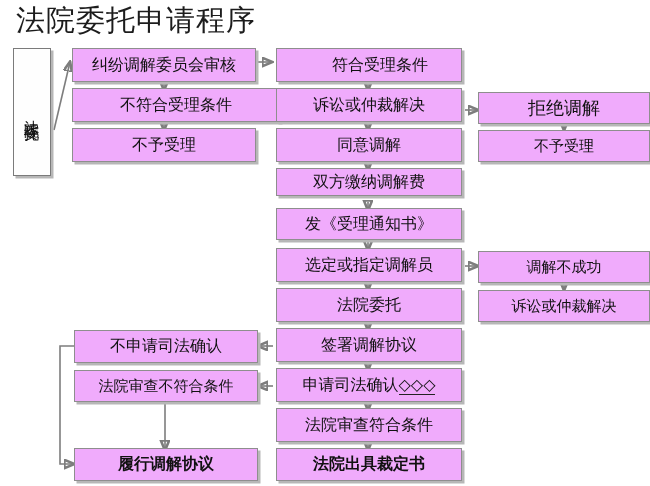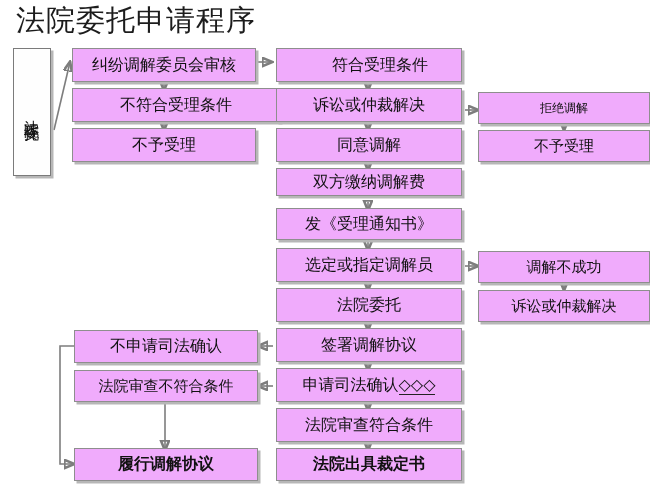--- a/index.html
+++ b/index.html
@@ -182,21 +182,21 @@
     <span>申请司法确认</span>
       <span class="diamonds">◇◇◇</span>
   </div>
   <div class="box sans" style="left:268px; top:408px; width:186px; height:34px; font-size:16px;">
     <span>法院审查符合条件</span>
   </div>
   <div class="box sans bold" style="left:268px; top:448px; width:186px; height:33px; font-size:16px;">
     <span>法院出具裁定书</span>
   </div>
 
-  <div class="box serif" style="left:470px; top:92px; width:172px; height:32px; font-size:12px;">
+  <div class="box serif" style="left:470px; top:92px; width:172px; height:32px; font-size:18px;">
     <span>拒绝调解</span>
   </div>
   <div class="box serif" style="left:470px; top:130px; width:172px; height:32px; font-size:15px;">
     <span>不予受理</span>
   </div>
   <div class="box serif" style="left:470px; top:251px; width:172px; height:32px; font-size:15px;">
     <span>调解不成功</span>
   </div>
   <div class="box serif" style="left:470px; top:290px; width:172px; height:32px; font-size:15px;">
     <span>诉讼或仲裁解决</span>

